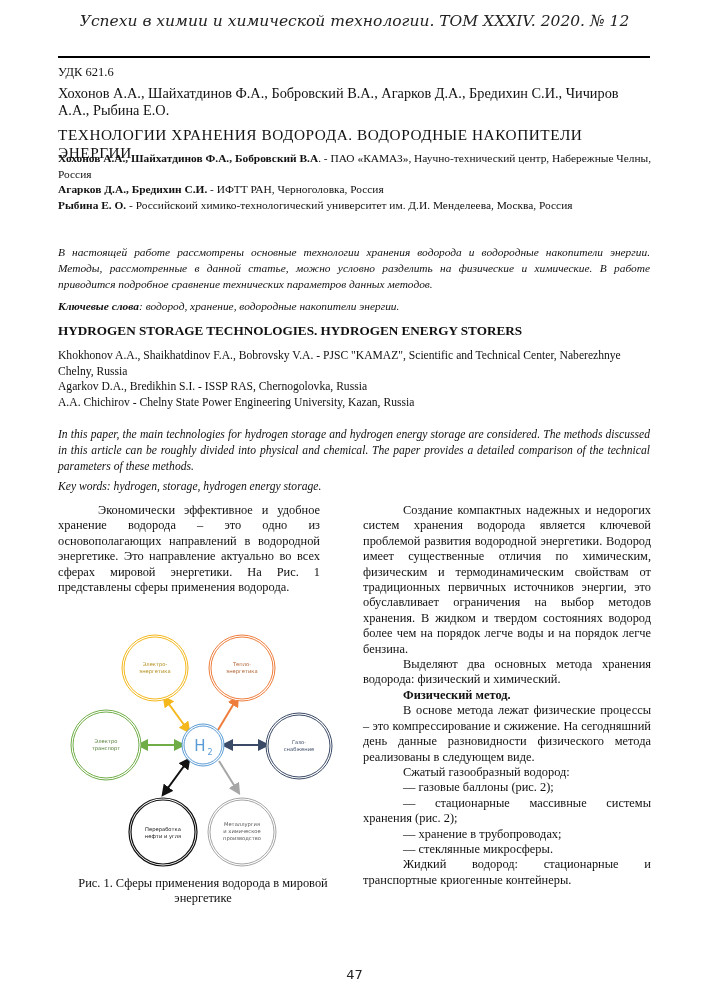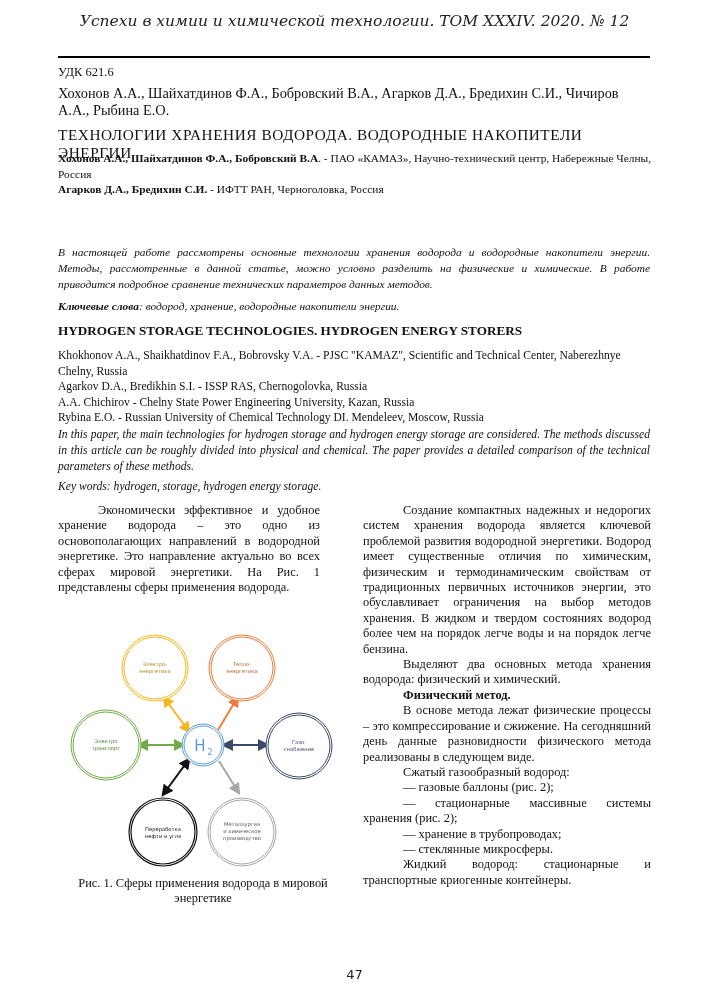--- a/index.html
+++ b/index.html
@@ -40,31 +40,31 @@
 <div class="abs journal-header">Успехи в химии и химической технологии. ТОМ XXXIV. 2020. № 12</div>
 <div class="abs header-rule"></div>
 
 <div class="abs udk">УДК 621.6</div>
 <div class="abs authors">Хохонов А.А., Шайхатдинов Ф.А., Бобровский В.А., Агарков Д.А., Бредихин С.И., Чичиров А.А., Рыбина Е.О.</div>
 <div class="abs title-ru">ТЕХНОЛОГИИ ХРАНЕНИЯ ВОДОРОДА. ВОДОРОДНЫЕ НАКОПИТЕЛИ ЭНЕРГИИ</div>
 
 <div class="abs affil">
   <div><b>Хохонов А.А., Шайхатдинов Ф.А., Бобровский В.А</b><span>. - ПАО «КАМАЗ», Научно-технический центр, Набережные Челны, Россия</span></div>
   <div><b>Агарков Д.А., Бредихин С.И.</b><span> - ИФТТ РАН, Черноголовка, Россия</span></div>
+  <div><b>Рыбина Е. О.</b><span> - Российскоий химико-технологический университет им. Д.И. Менделеева, Москва, Россия</span></div>
 </div>
 
 <div class="abs abstract-ru">В настоящей работе рассмотрены основные технологии хранения водорода и водородные накопители энергии. Методы, рассмотренные в данной статье, можно условно разделить на физические и химические. В работе приводится подробное сравнение технических параметров данных методов.</div>
 <div class="abs keywords-ru"><b>Ключевые слова</b><span>: водород, хранение, водородные накопители энергии.</span></div>
 
 <div class="abs title-en">HYDROGEN STORAGE TECHNOLOGIES. HYDROGEN ENERGY STORERS</div>
 <div class="abs affil-en">
   <div>Khokhonov A.A., Shaikhatdinov F.A., Bobrovsky V.A. - PJSC "KAMAZ", Scientific and Technical Center, Naberezhnye Chelny, Russia</div>
   <div>Agarkov D.A., Bredikhin S.I. - ISSP RAS, Chernogolovka, Russia</div>
   <div>A.A. Chichirov - Chelny State Power Engineering University, Kazan, Russia</div>
-  <div>Rybina E.O. - Russian University of Chemical Technology DI. Mendeleev, Moscow, Russia</div>
 </div>
 <div class="abs abstract-en">In this paper, the main technologies for hydrogen storage and hydrogen energy storage are considered. The methods discussed in this article can be roughly divided into physical and chemical. The paper provides a detailed comparison of the technical parameters of these methods.</div>
 <div class="abs keywords-en">Key words: hydrogen, storage, hydrogen energy storage.</div>
 
 <div class="abs col col-left">
   <p>Экономически эффективное и удобное хранение водорода – это одно из основополагающих направлений в водородной энергетике. Это направление актуально во всех сферах мировой энергетики. На Рис. 1 представлены сферы применения водорода.</p>
 </div>
 
 <div class="abs figure">
   <svg width="290" height="260" viewBox="60 615 290 260" xmlns="http://www.w3.org/2000/svg">

